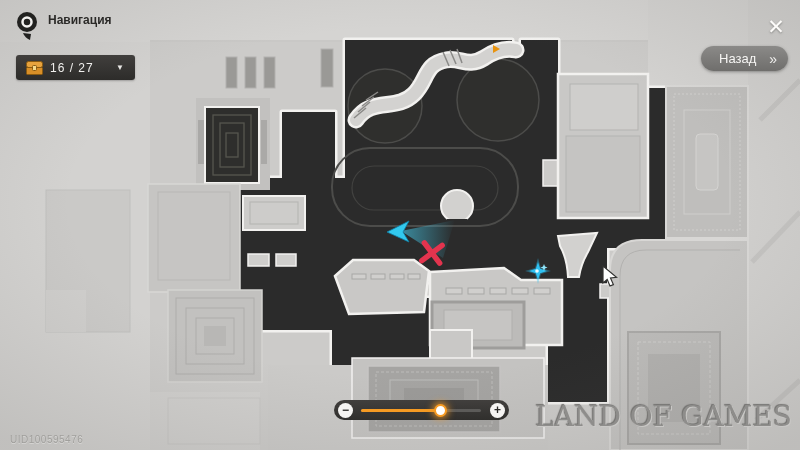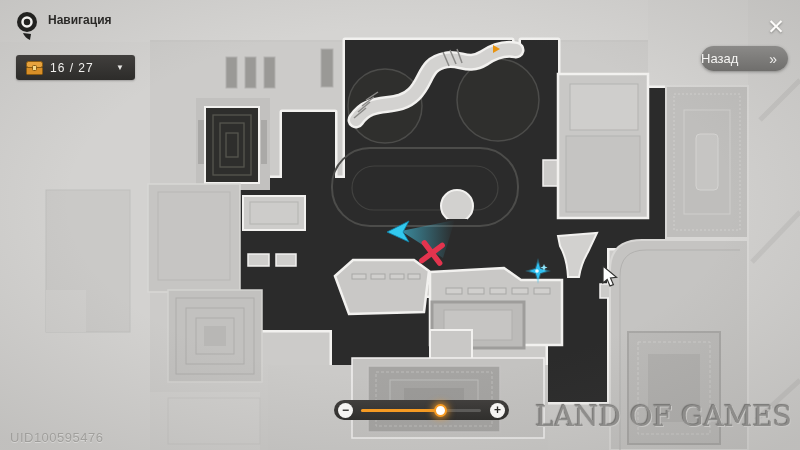--- a/index.html
+++ b/index.html
@@ -26,42 +26,42 @@
   .chest-pill .dd{margin-left:auto;margin-right:11px;color:#e8e7e5;font-size:8px;}
   
   .close-btn{position:absolute;left:762px;top:13px;width:28px;height:28px;display:flex;
     align-items:center;justify-content:center;color:#fcfbf9;font-size:21px;
     text-shadow:0 1px 2px rgba(90,90,88,0.6);cursor:default;}
   .back-btn{
     position:absolute;left:701px;top:46px;width:87px;height:25px;border-radius:13px;
     background:linear-gradient(#8b8a88,#6f6e6c);display:flex;align-items:center;
     box-shadow:0 1px 3px rgba(70,70,68,0.5);
   }
-  .back-btn .lbl{color:#f6f5f3;font-size:13px;}
+  .back-btn .lbl{color:#f6f5f3;font-size:13px;margin-left:18px;}
   .back-btn .chev{color:#f0efed;font-size:14px;margin-left:auto;margin-right:12px;letter-spacing:-1px;}
   
   .slider{
     position:absolute;left:334px;top:400px;width:175px;height:20px;border-radius:10px;
     background:linear-gradient(#413f3d,#302f2d);display:flex;align-items:center;
   }
   .s-btn{width:15px;height:15px;border-radius:50%;background:#f5f4f2;color:#2b2a28;
     font-size:12px;line-height:15px;text-align:center;font-weight:bold;flex:0 0 auto;}
   .s-minus{margin-left:4px;}
   .s-plus{margin-left:auto;margin-right:4px;}
   .track{position:relative;width:120px;height:3px;background:#5c5b59;border-radius:2px;margin-left:8px;}
   .track .fill{position:absolute;left:0;top:0;height:3px;background:#f59a23;border-radius:2px;}
   .track .knob{position:absolute;top:-5px;width:9px;height:9px;border-radius:50%;
     background:#fff;border:2px solid #f59a23;box-shadow:0 0 7px 2px rgba(245,154,35,0.75);}
   
   .brand{
     position:absolute;right:8px;bottom:17px;font-family:"DejaVu Serif","Liberation Serif",serif;
     font-weight:normal;font-size:28px;letter-spacing:0px;color:#8e8d8b;
     text-shadow:1px 1px 0 #c9c8c6,-1px -1px 1px #737270;
   }
-  .uid{position:absolute;left:10px;bottom:5px;font-size:13px;color:#84837f;opacity:0.55;
+  .uid{position:absolute;left:10px;bottom:5px;font-size:10px;color:#84837f;opacity:0.55;
     text-shadow:0 1px 0 rgba(255,255,255,0.6);letter-spacing:0.5px;text-align:center;}
   .vignette{position:absolute;left:0;top:0;width:800px;height:450px;pointer-events:none;
     background:radial-gradient(ellipse 75% 70% at 50% 45%,rgba(0,0,0,0) 55%,rgba(98,96,93,0.16) 100%);}
 </style>
 </head>
 <body>
 
 <svg id="map-svg" width="800" height="450" viewBox="0 0 800 450">
   <defs>
     <linearGradient id="coneGrad" x1="0" y1="0" x2="1" y2="0">

